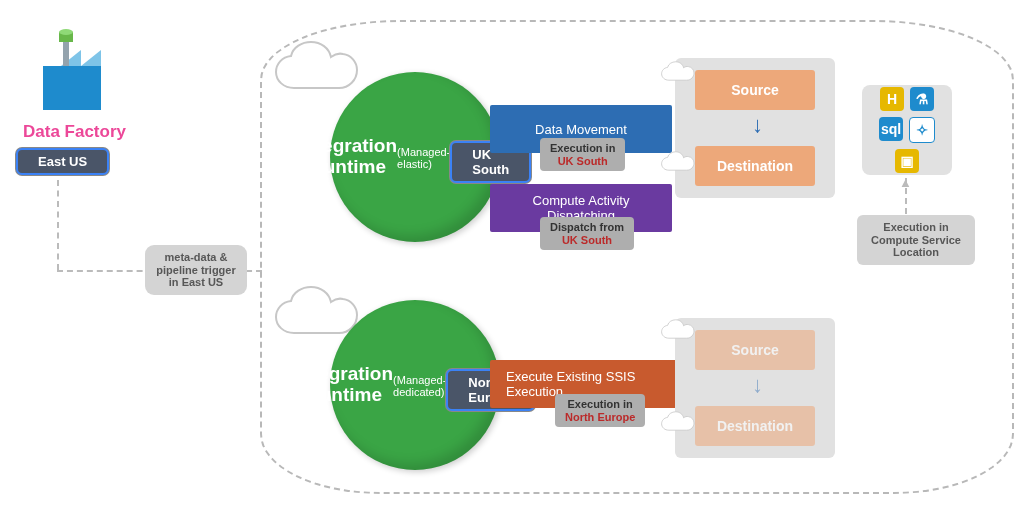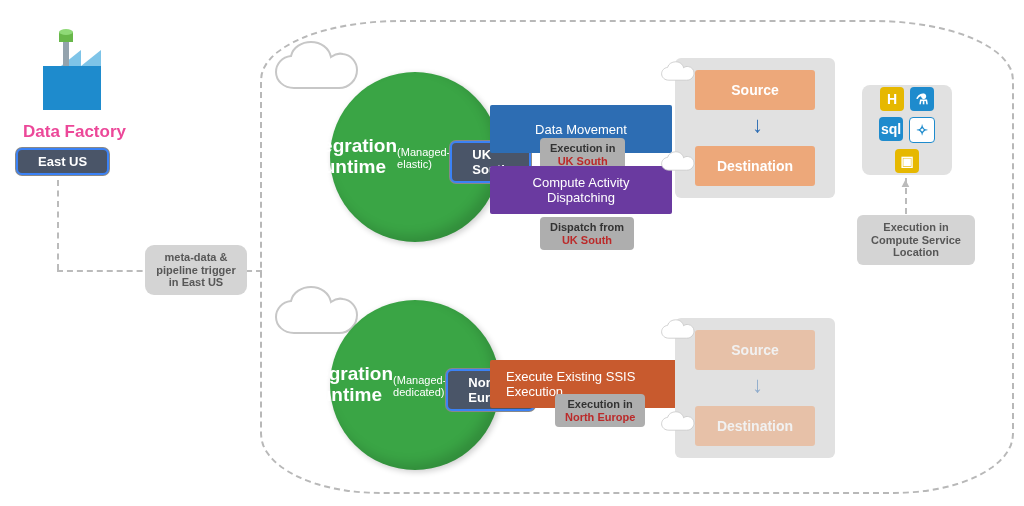--- a/index.html
+++ b/index.html
@@ -53,21 +53,21 @@
 .ir-title{color:#fff;font-weight:700;font-size:19px;text-align:center;line-height:1.1;}
 .ir-sub{color:#fff;font-size:11px;margin-top:2px;}
 .ir-badge{margin-top:10px;}
 .ir1{left:330px;top:72px;}
 .ir2{left:330px;top:300px;}
 
 
 .act{position:absolute;color:#fff;font-size:13px;height:48px;display:flex;flex-direction:column;
   align-items:center;justify-content:center;padding:0 16px;border-radius:2px;font-weight:500;}
 .act-blue{background:#2d6db3;left:490px;top:105px;width:150px;}
-.act-purple{background:#6a3aa0;left:490px;top:166px;width:150px;align-items:center;}
+.act-purple{background:#6a3aa0;left:490px;top:184px;width:150px;align-items:center;}
 .act-orange{background:#c85a2e;left:490px;top:360px;width:190px;}
 
 
 .subtile{
   position:absolute;background:#aeaeae;border-radius:4px;font-size:11px;
   color:#333;font-weight:600;padding:4px 10px;text-align:center;line-height:1.15;
 }
 .subtile .loc{color:#bb2a2a;font-weight:700;}
 .sub1{left:540px;top:138px;}
 .sub2{left:540px;top:217px;}

